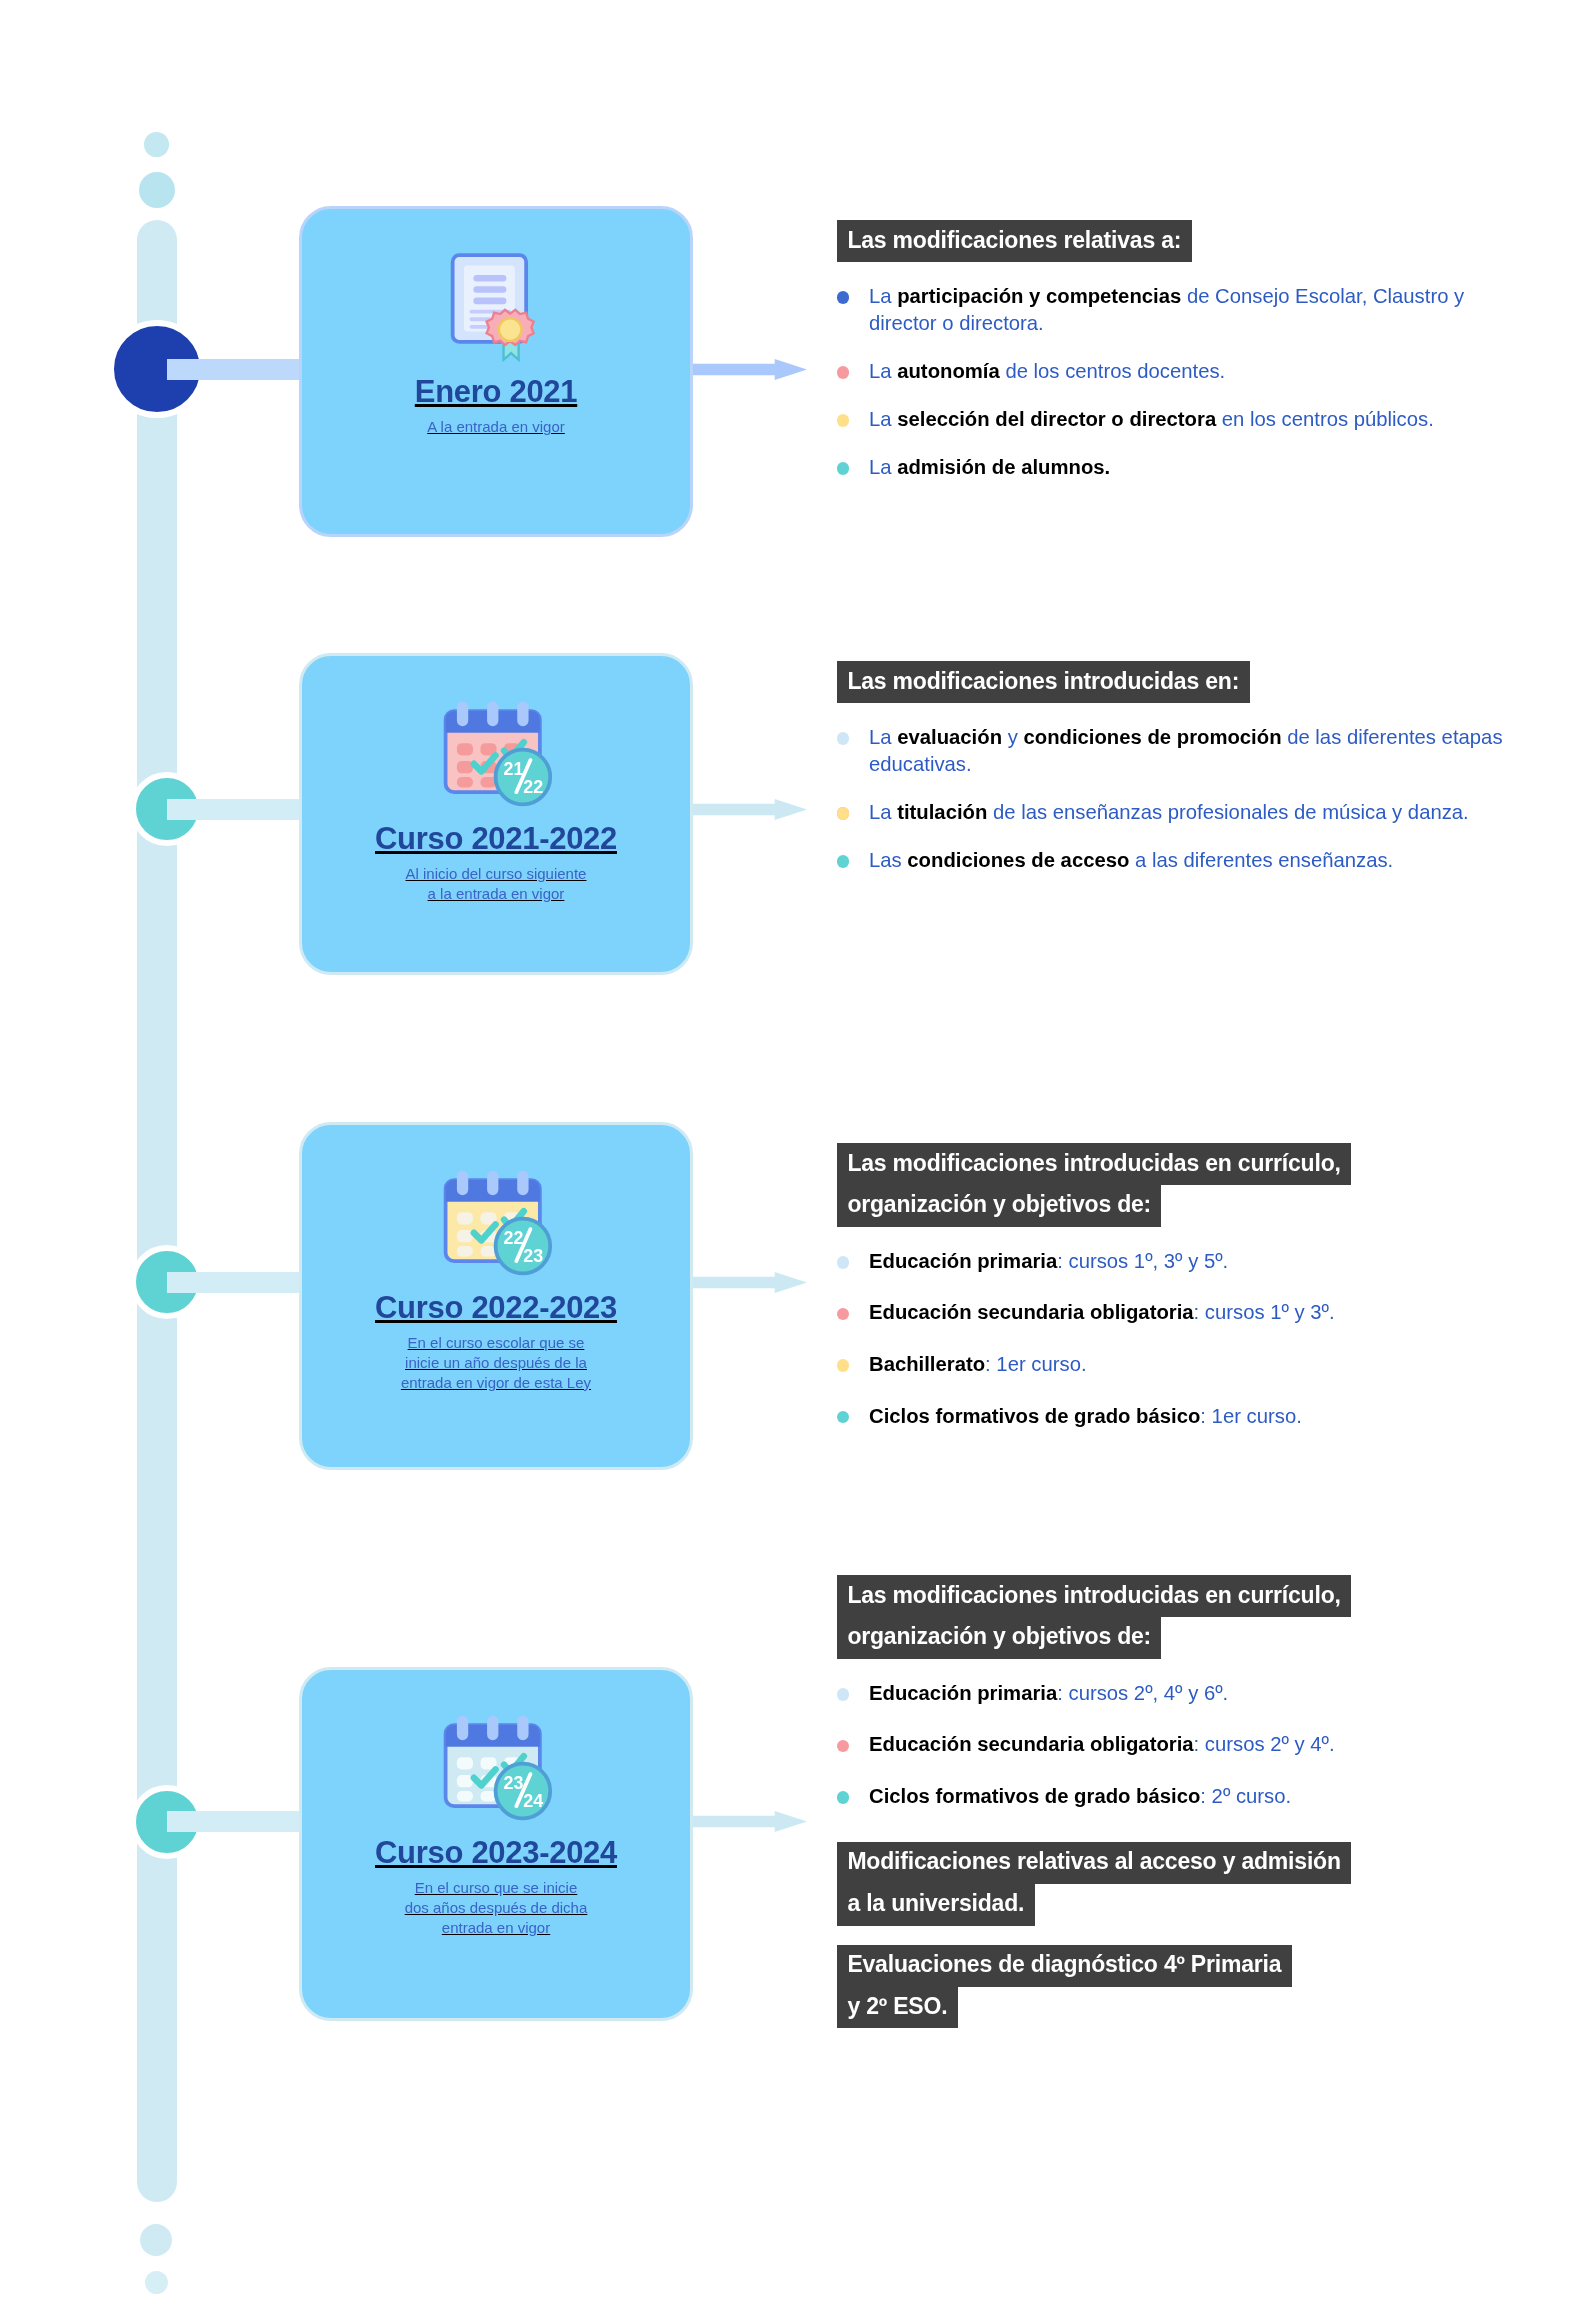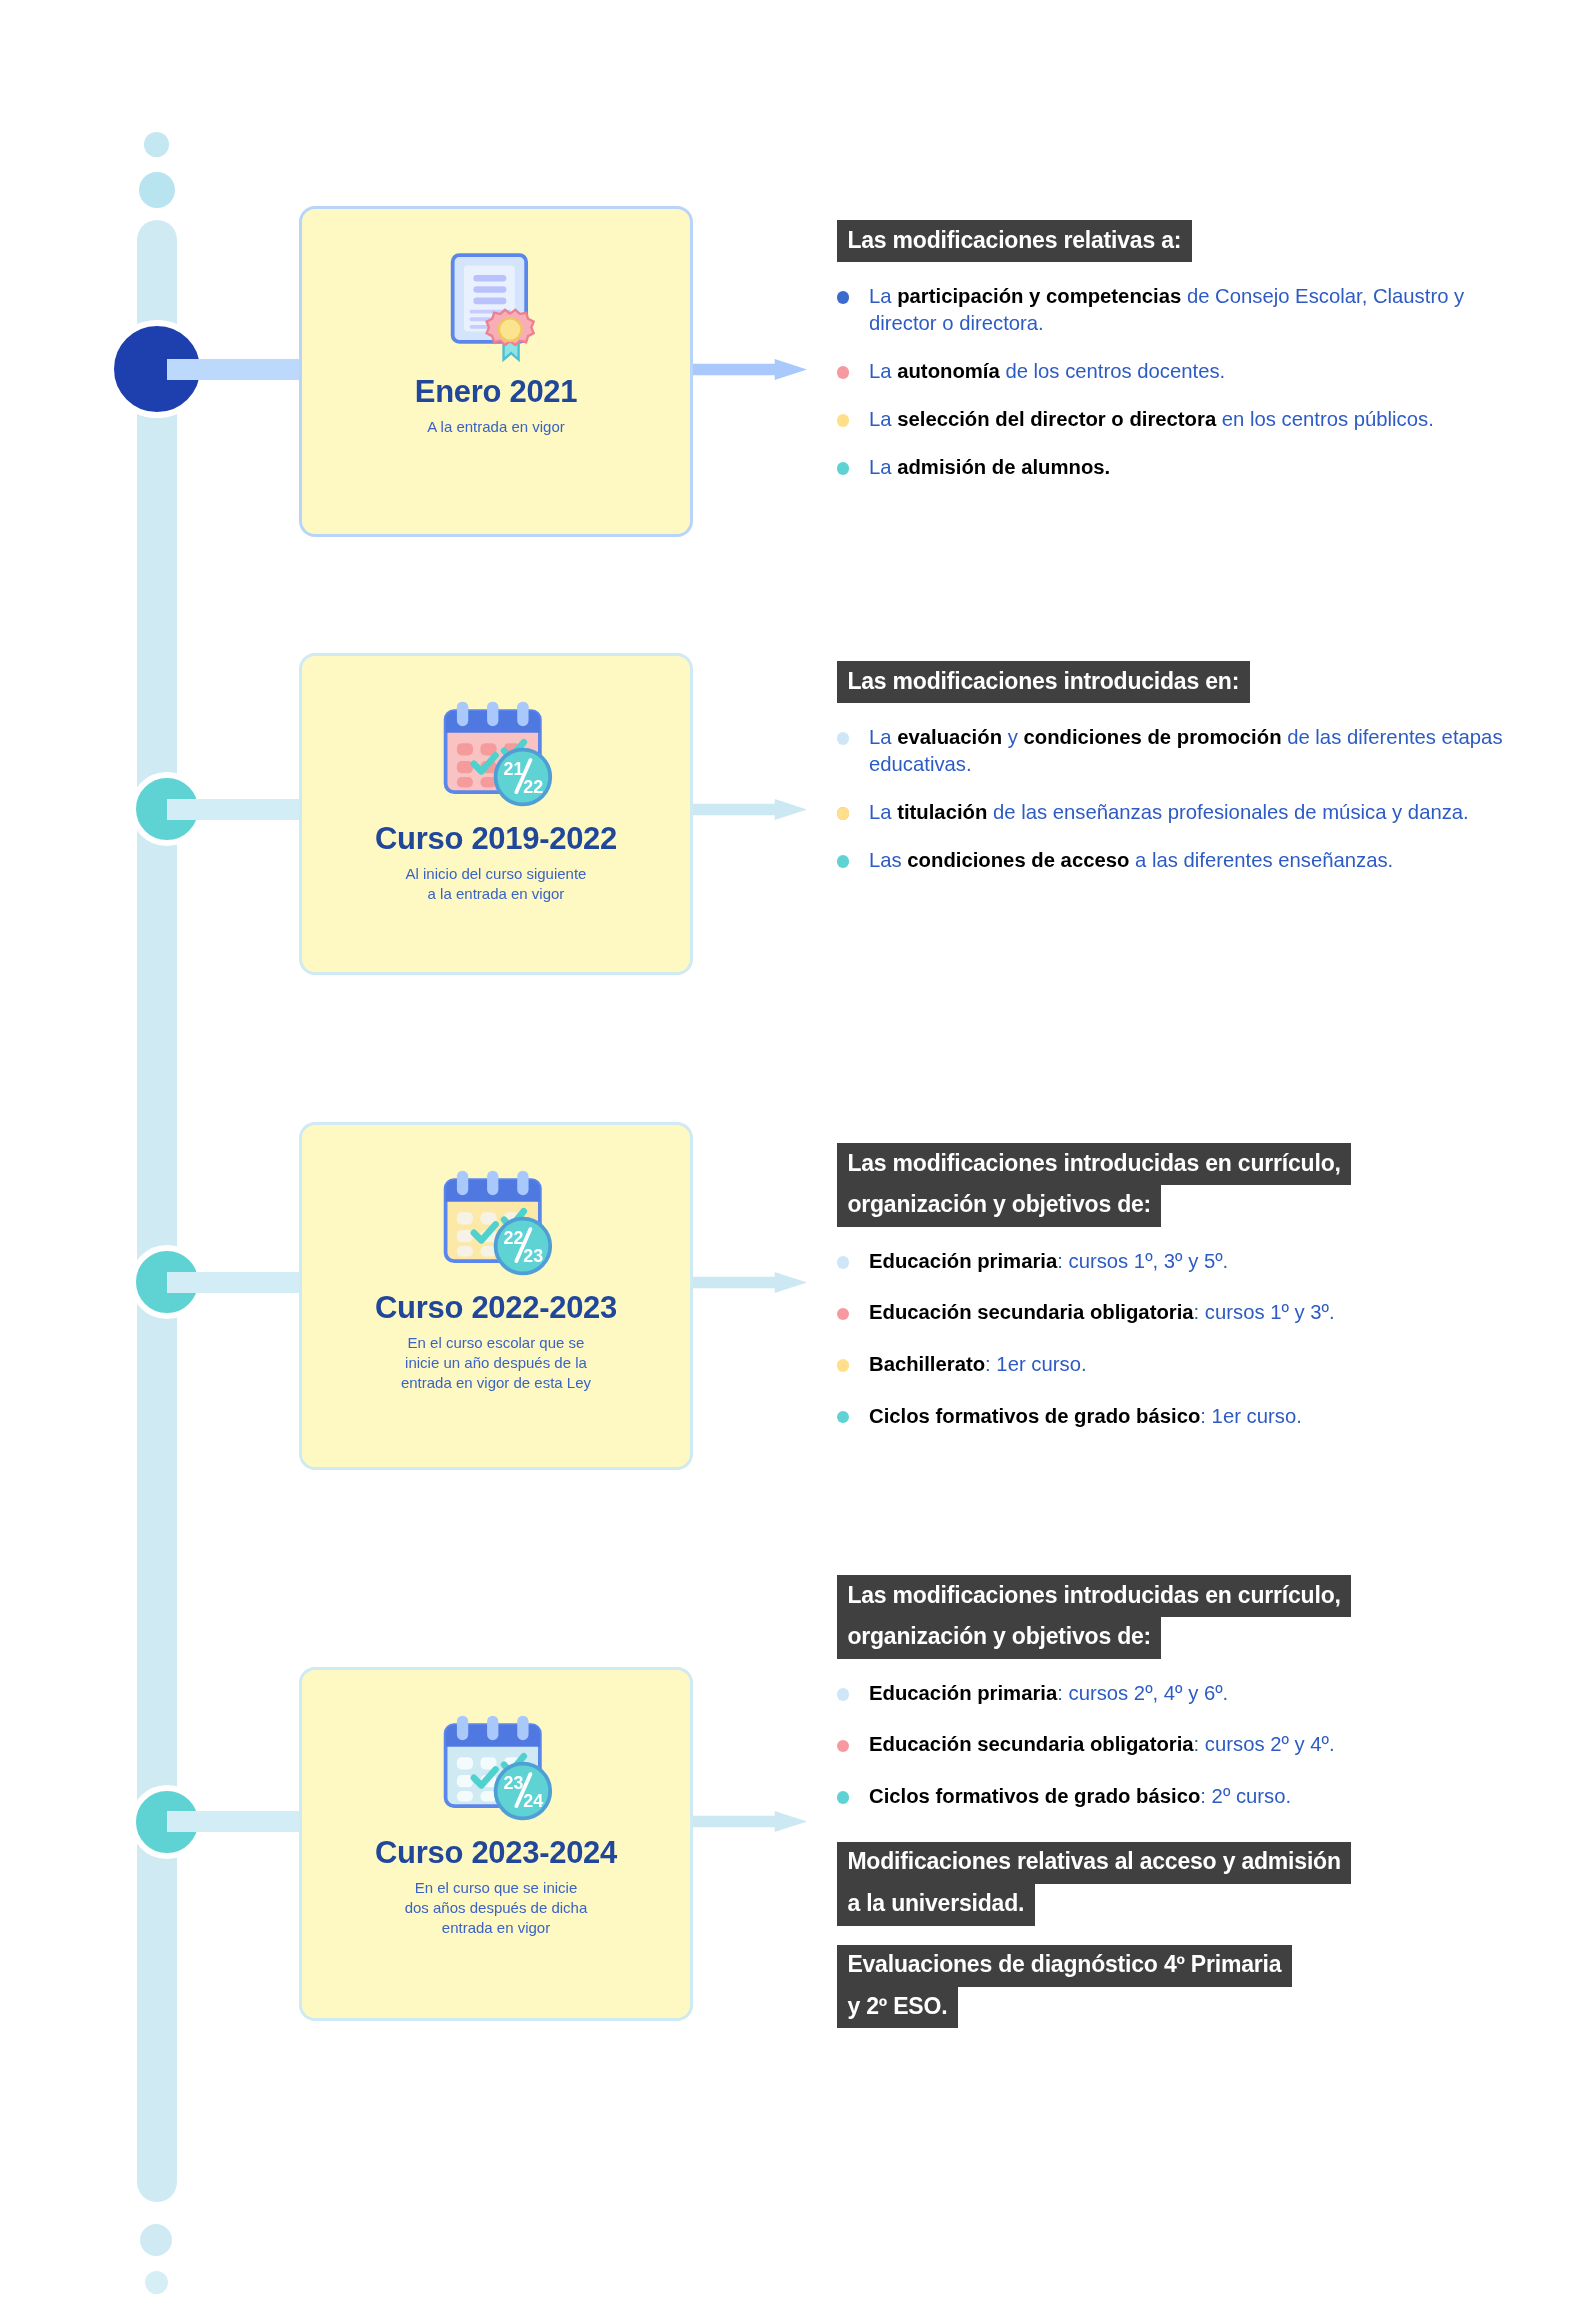--- a/index.html
+++ b/index.html
@@ -73,26 +73,27 @@
   .connector.c1 { left: 167px; top: 359px;  width: 142px; background:#bcd8fb; }
   .connector.c2 { left: 167px; top: 799px;  width: 142px; }
   .connector.c3 { left: 167px; top: 1272px; width: 142px; }
   .connector.c4 { left: 167px; top: 1811px; width: 142px; }
 
   
   .card {
     position: absolute;
     left: 299px;
     width: 394px;
-    background: #fef9c3;
+    background: #7dd3fc;
     border: 3.8px solid #cfeaf3;
-    border-radius: 16px;
+    border-radius: 32px;
     text-align: center;
     padding-top: 36px;
     padding-bottom: 32px;
+    text-decoration: underline;
   }
   .card.card-1 { top: 206px; height: 331px; border-color: #b9d4fb; }
   .card.card-2 { top: 653px; height: 322px; }
   .card.card-3 { top: 1122px; height: 348px; }
   .card.card-4 { top: 1667px; height: 354px; }
 
   .card-icon {
     height: 123px;
     display: flex;
     align-items: center;
@@ -244,21 +245,21 @@
         <rect x="72" y="86" width="17" height="11" rx="5"></rect>
       </g>
       <path d="M72 58 l7 8 14 -17" stroke="#4fd2cd" stroke-width="7" fill="none" stroke-linecap="round" stroke-linejoin="round"></path>
       <path d="M40 72 l8 8 15 -17" stroke="#4fd2cd" stroke-width="7" fill="none" stroke-linecap="round" stroke-linejoin="round"></path>
       <circle cx="92" cy="86" r="29" fill="#5fd3d3" stroke="#4f9fd6" stroke-width="4"></circle>
       <text x="82" y="84" font-family="Liberation Sans, sans-serif" font-size="19" font-weight="bold" fill="#ffffff" text-anchor="middle">21</text>
       <line x1="100" y1="68" x2="85" y2="102" stroke="#ffffff" stroke-width="4" stroke-linecap="round"></line>
       <text x="103" y="103" font-family="Liberation Sans, sans-serif" font-size="19" font-weight="bold" fill="#ffffff" text-anchor="middle">22</text>
     </svg>
   </div>
-  <div class="card-title">Curso 2019-2022</div>
+  <div class="card-title">Curso 2021-2022</div>
   <div class="card-sub" style="white-space:pre-line;">Al inicio del curso siguiente
 a la entrada en vigor</div>
 </div>
 
 <div class="card card-3">
   <div class="card-icon">
     <svg width="121" height="115" viewBox="0 0 128 122">
       <rect x="10" y="16" width="100" height="86" rx="9" fill="#fce9a8" stroke="#5b87ec" stroke-width="4"></rect>
       <path d="M10 25 a9 9 0 0 1 9 -9 h82 a9 9 0 0 1 9 9 v14 H10 z" fill="#4f79e0"></path>
       <rect x="22" y="6" width="12" height="26" rx="6" fill="#a9c8fb"></rect>

